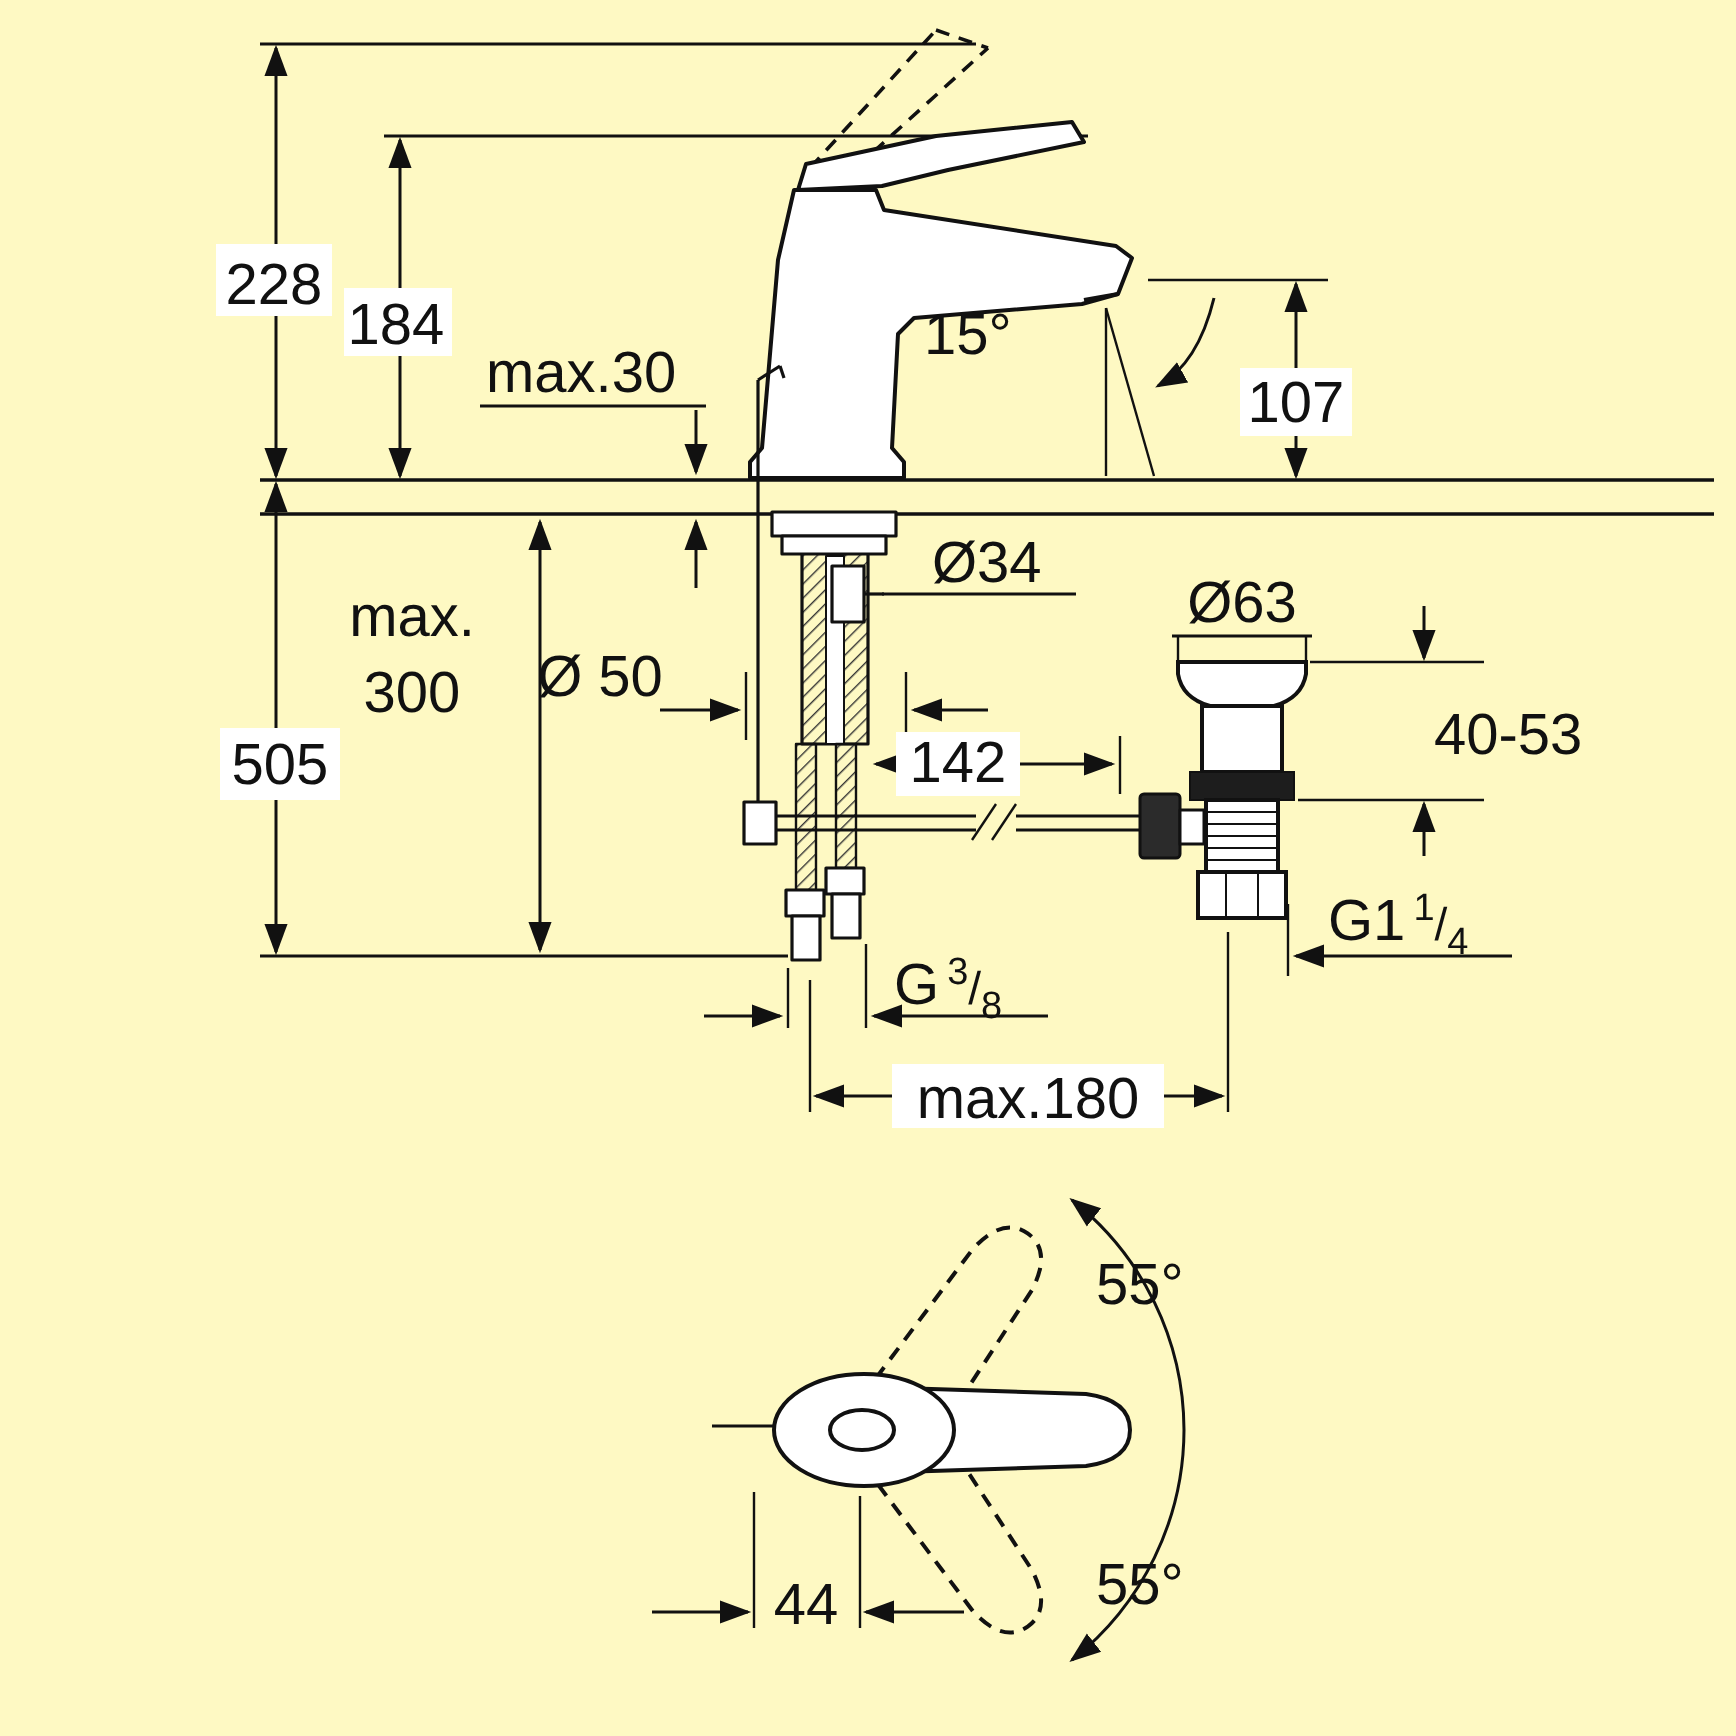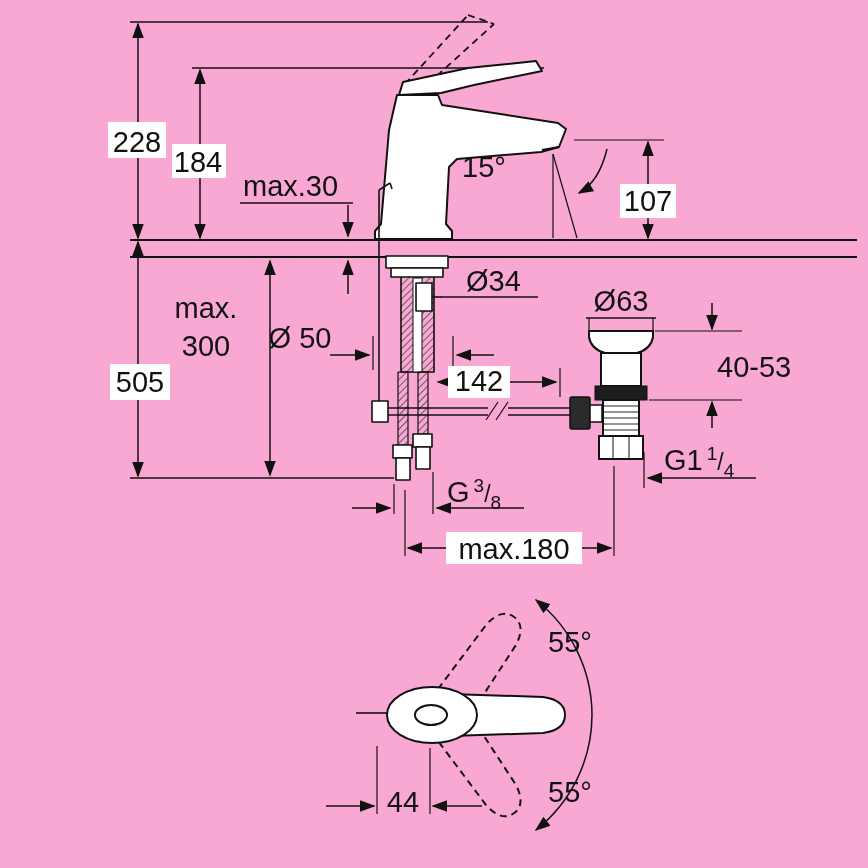--- a/index.html
+++ b/index.html
@@ -1,16 +1,16 @@
 <!DOCTYPE html>
 <html><head>
 <meta charset="utf-8">
 <style>
   html,body{margin:0;padding:0;background:#ffffff;}
-  .frame{width:868px;height:868px;position:relative;background:#f9a8d4;overflow:hidden;}
+  .frame{width:868px;height:868px;position:relative;background:#fef9c3;overflow:hidden;}
   svg{display:block;}
   text{font-family:"Liberation Sans", sans-serif;fill:#111111;}
   .t29{font-size:29px;}
   .t23{font-size:23px;}
   .t19{font-size:19px;}
   .mid{text-anchor:middle;}
 </style>
 </head>
 <body>
 

